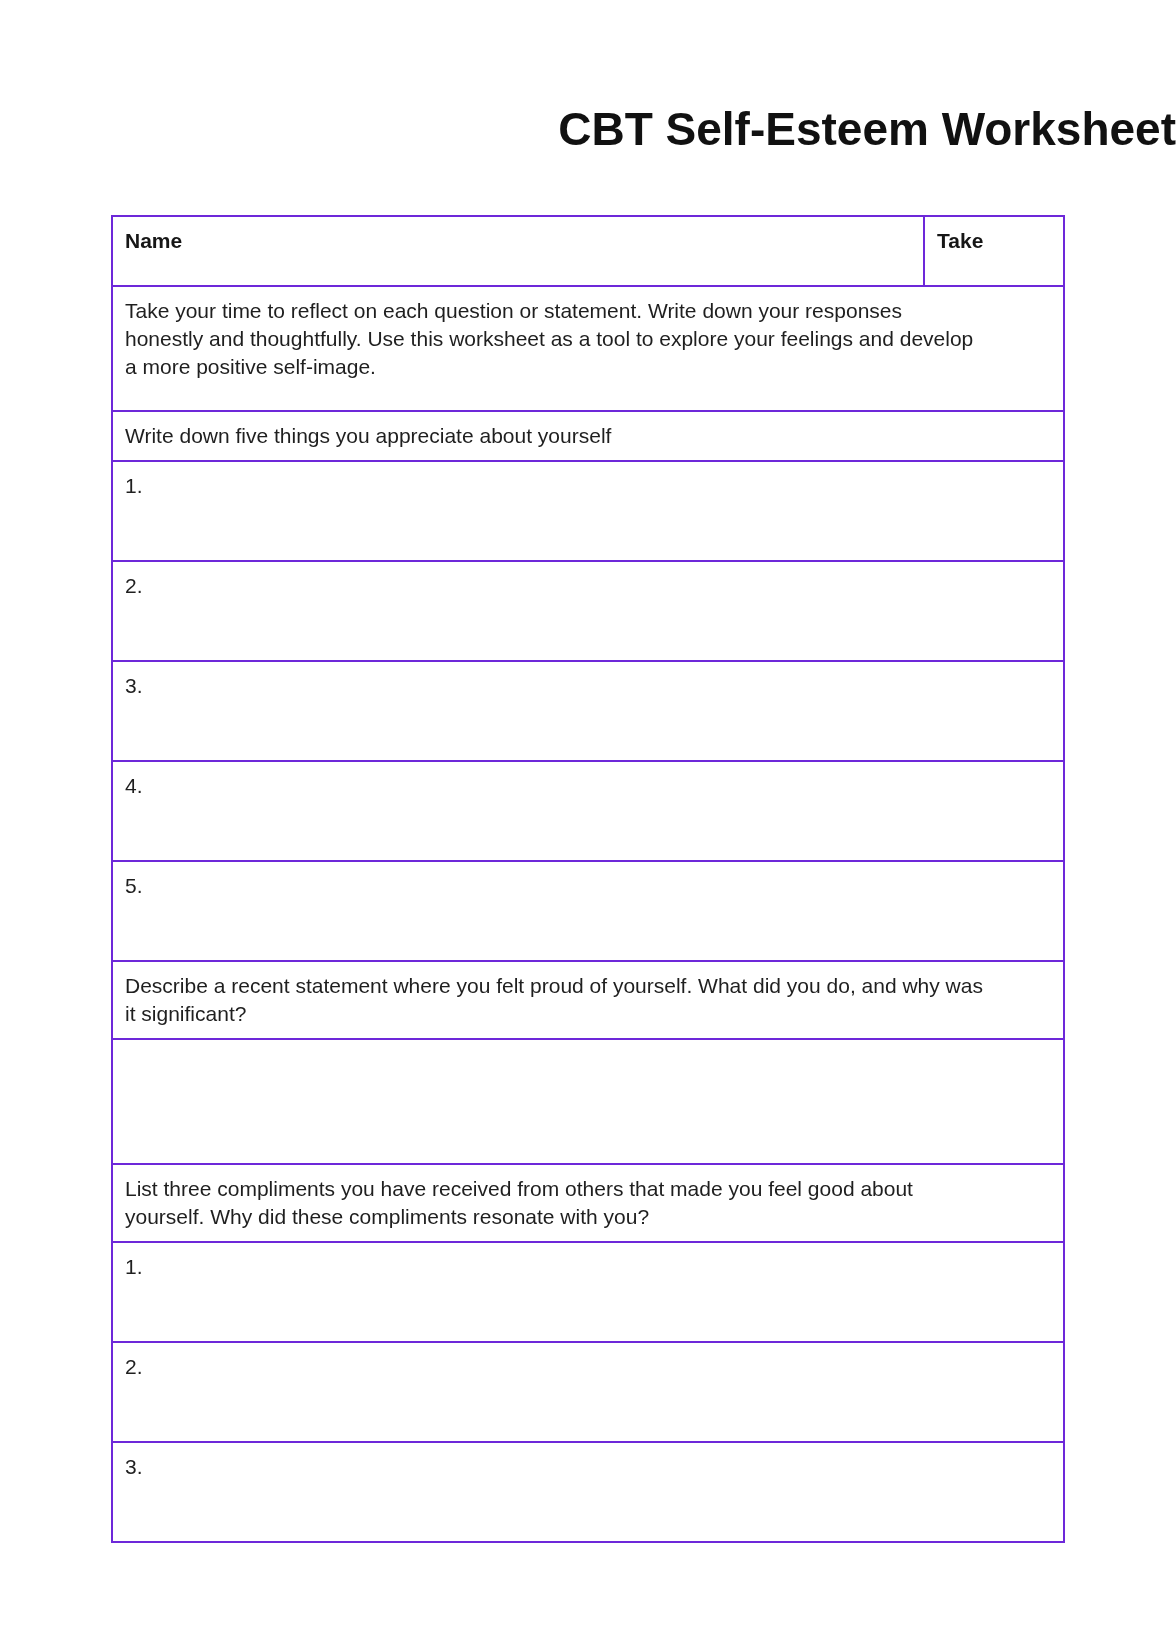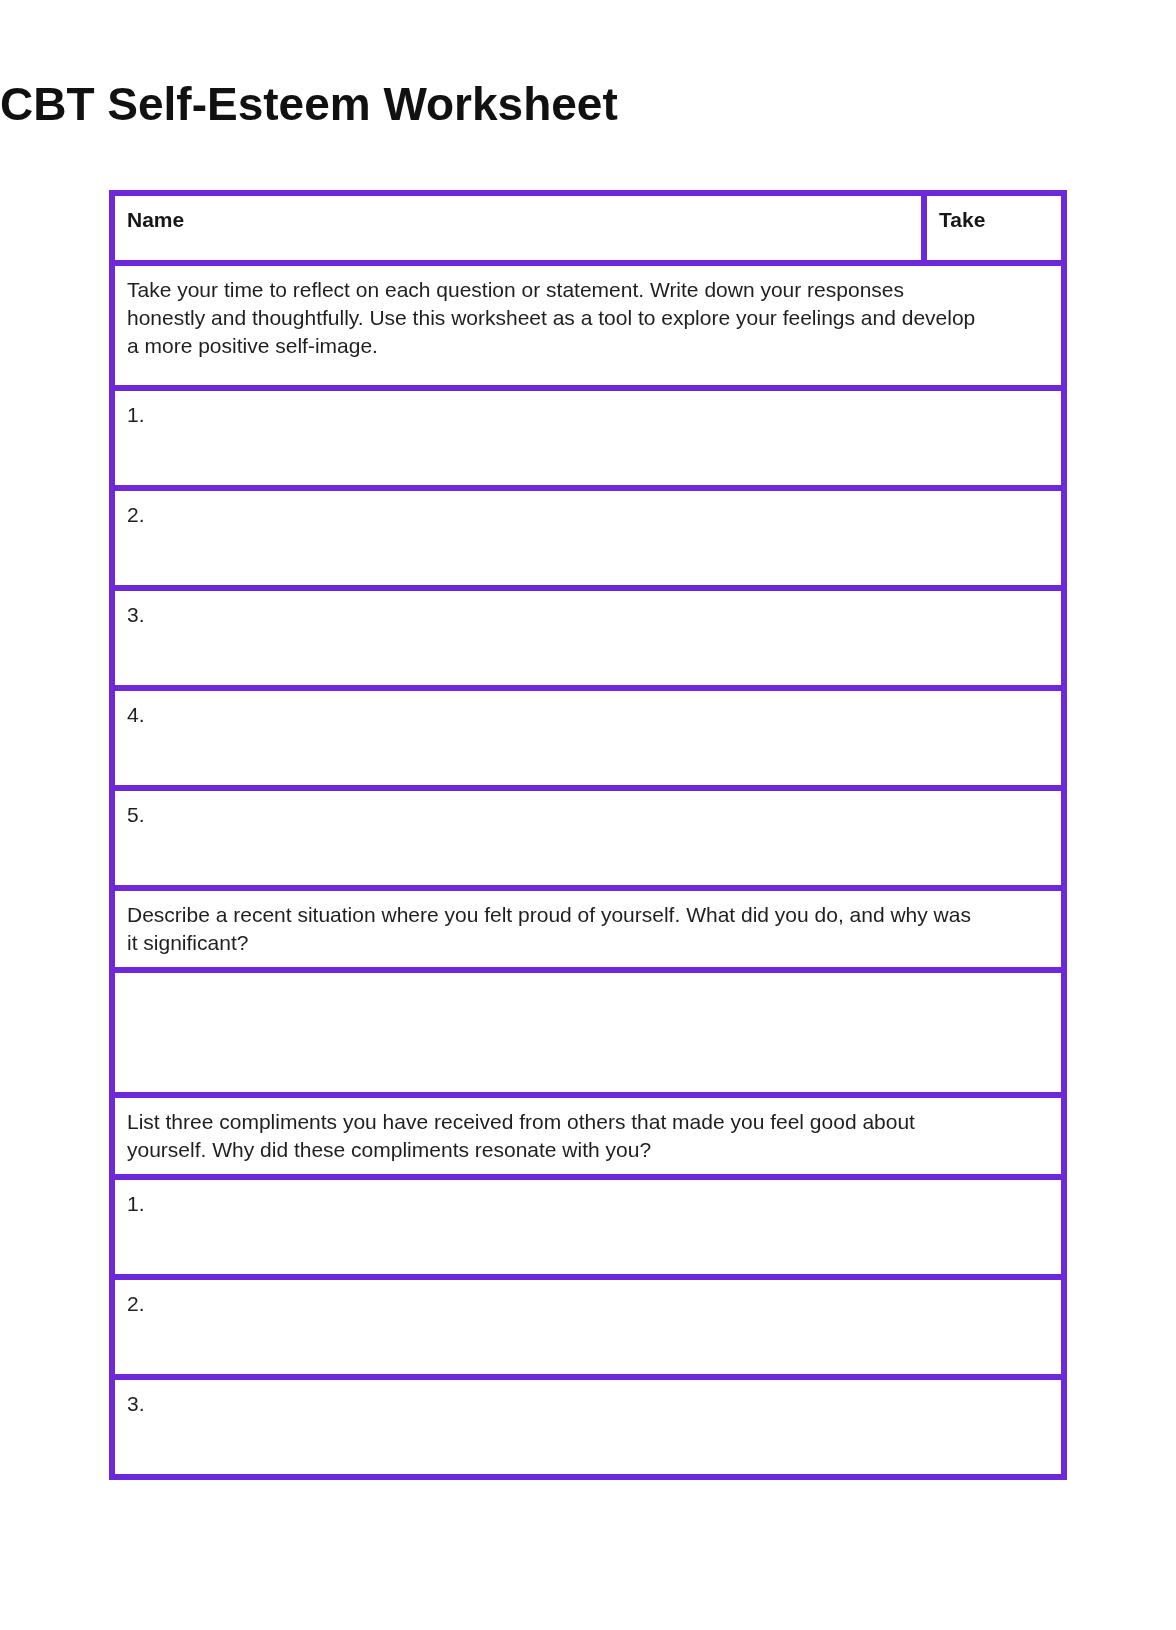--- a/index.html
+++ b/index.html
@@ -10,35 +10,35 @@
   body {
     width: 1176px;
     height: 1630px;
     position: relative;
     font-family: "Liberation Sans", sans-serif;
     color: #1f1f1f;
     overflow: hidden;
   }
   .page-title {
     margin: 0;
-    padding-top: 79px;
-    text-align: left;
+    padding-top: 104px;
+    text-align: right;
     font-size: 46px;
     line-height: 50px;
     font-weight: bold;
     color: #111111;
   }
   table.worksheet {
     width: 952px;
     margin: 61px auto 0 auto;
     border-collapse: collapse;
     table-layout: fixed;
   }
   table.worksheet td {
-    border: 6px solid #6d28d9;
+    border: 2px solid #6d28d9;
     vertical-align: top;
     padding: 10px 12px;
     font-size: 21px;
     line-height: 28px;
     box-sizing: border-box;
     color: #1f1f1f;
     background: #ffffff;
     word-wrap: break-word;
   }
   .bold-label {
@@ -79,20 +79,23 @@
     </td>
   </tr>
 
   <tr class="r-intro">
     <td colspan="2" class="multiline">Take your time to reflect on each question or statement. Write down your responses
 honestly and thoughtfully. Use this worksheet as a tool to explore your feelings and develop
 a more positive self-image.</td>
   </tr>
 
 
+  <tr class="r-prompt1">
+    <td colspan="2">Write down five things you appreciate about yourself</td>
+  </tr>
 
   <tr class="r-item">
     <td colspan="2">
       <span>1.</span>
     </td>
   </tr>
   <tr class="r-item">
     <td colspan="2">
       <span>2.</span>
     </td>
@@ -107,21 +110,21 @@
       <span>4.</span>
     </td>
   </tr>
   <tr class="r-item">
     <td colspan="2">
       <span>5.</span>
     </td>
   </tr>
 
   <tr class="r-prompt2">
-    <td colspan="2" class="multiline">Describe a recent situation where you felt proud of yourself. What did you do, and why was
+    <td colspan="2" class="multiline">Describe a recent statement where you felt proud of yourself. What did you do, and why was
 it significant?</td>
   </tr>
 
   <tr class="r-answer">
     <td colspan="2"></td>
   </tr>
 
   <tr class="r-prompt3">
     <td colspan="2" class="multiline">List three compliments you have received from others that made you feel good about
 yourself. Why did these compliments resonate with you?</td>

